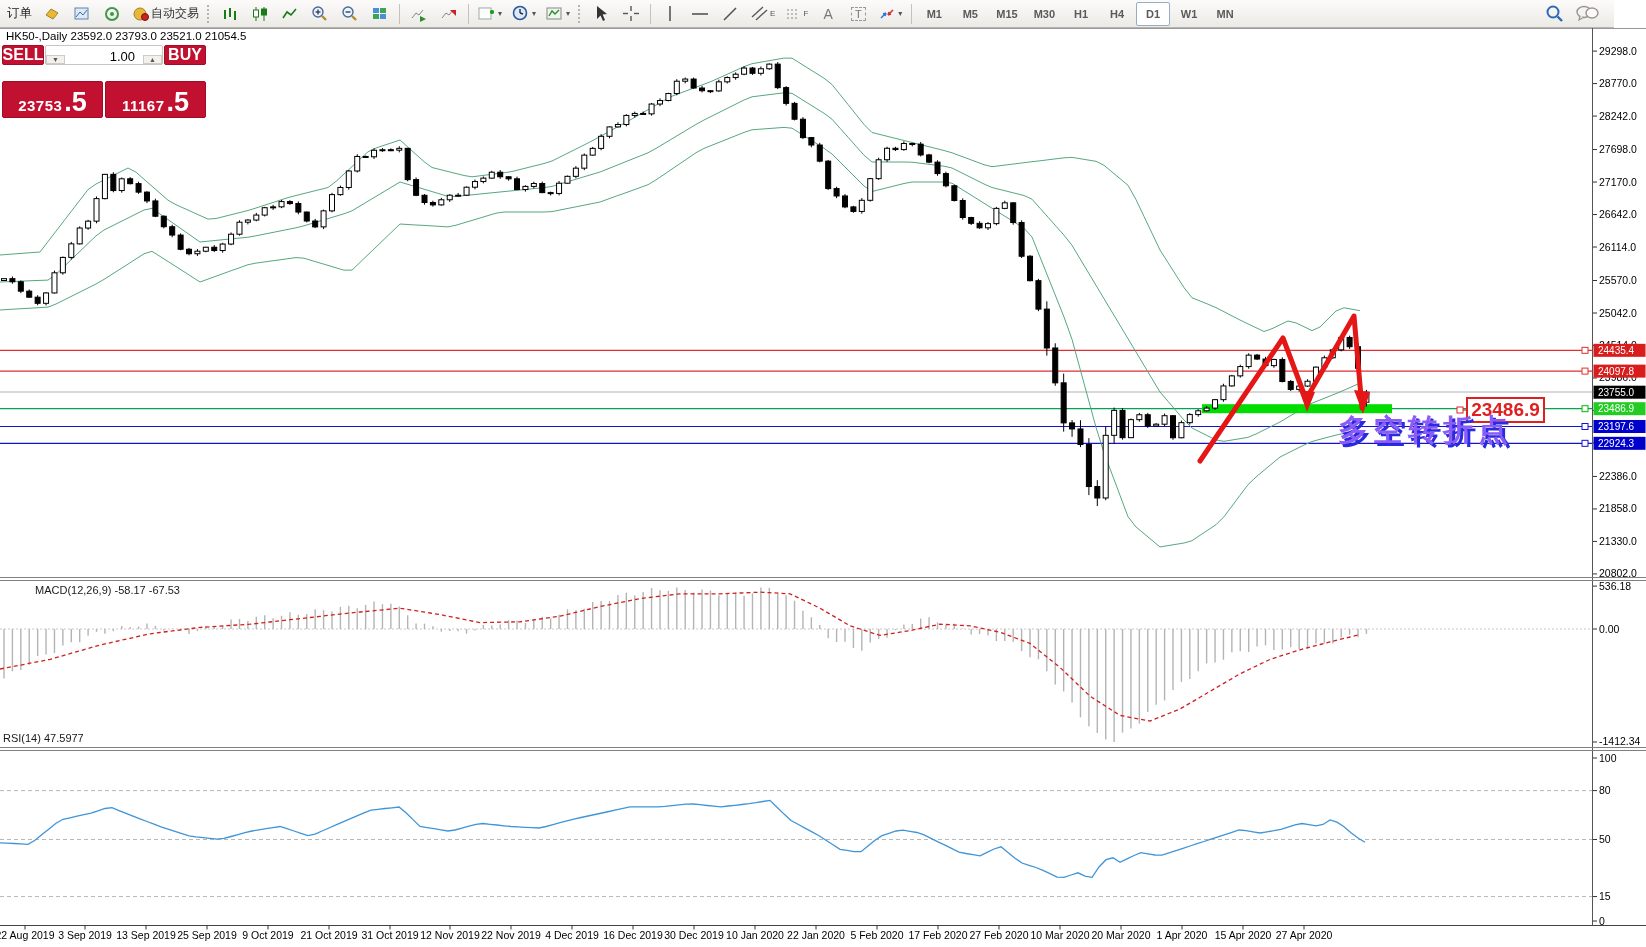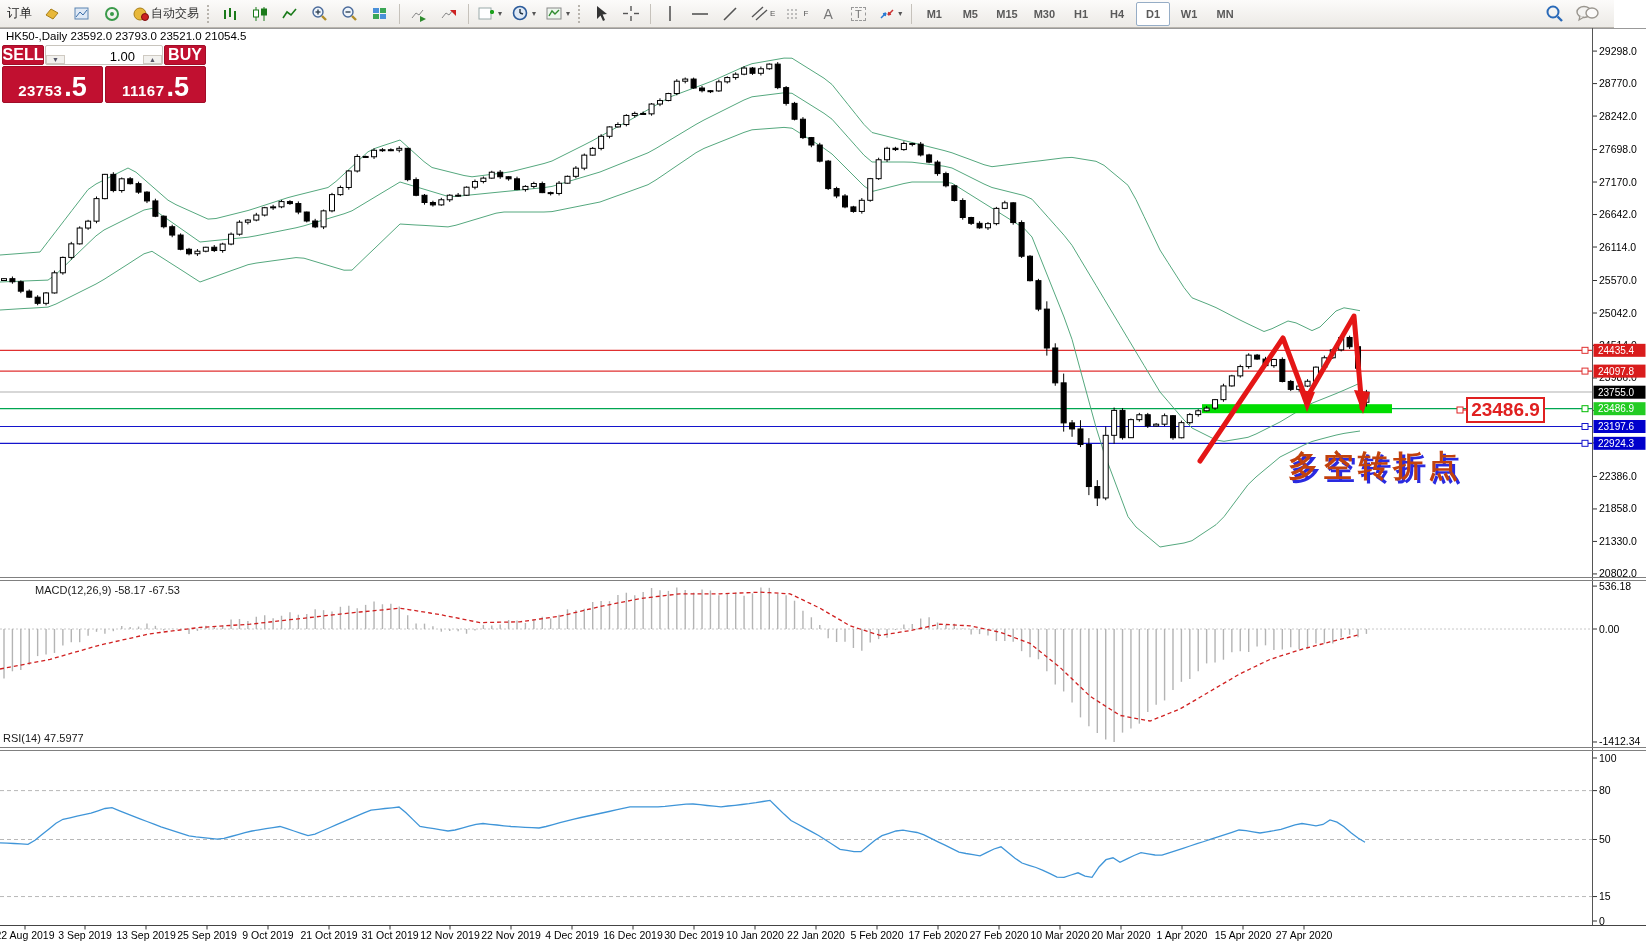--- a/index.html
+++ b/index.html
@@ -15,29 +15,29 @@
   .grip{width:3px;height:18px;border-left:2px dotted #b8b4ad;margin:0 3px;}
   .caret{font-size:8px;color:#555;margin-left:2px;}
   .tb-right{margin-left:auto;display:flex;align-items:center;margin-right:8px;}
   
   #chart-wrap{position:absolute;top:28px;left:0;width:1646px;height:919px;background:#fff;}
   #chart-svg{position:absolute;top:0;left:0;}
   .chart-title{position:absolute;left:6px;top:2px;font-size:11.5px;color:#000;z-index:4;}
   .ind-label{position:absolute;left:3px;font-size:11px;color:#1a1a1a;z-index:4;}
   #macd-label{top:556px;padding-left:32px;}
   #rsi-label{top:704px;}
-  .annotation-cn{position:absolute;left:1288px;top:382px;font-size:30px;font-weight:bold;color:#c2410c;text-shadow:3px 3px 0 #2a2ae0;letter-spacing:5px;z-index:4;white-space:nowrap;margin-top:36px;}
+  .annotation-cn{position:absolute;left:1338px;top:382px;font-size:30px;font-weight:bold;color:#8b5cf6;text-shadow:3px 3px 0 #2a2ae0;letter-spacing:5px;z-index:4;white-space:nowrap;}
   
   .trade-panel{position:absolute;left:2px;top:17px;width:204px;z-index:6;}
   .tp-row1{display:flex;height:20px;gap:1px;}
   .tp-sell,.tp-buy{width:40px;background:#c11030;color:#fff;border:1px solid #a00d28;font-weight:bold;font-size:16px;display:flex;align-items:center;justify-content:center;border-radius:2px;}
   .tp-vol{flex:1;display:flex;background:#fff;border:1px solid #c96;border-color:#c8c4bd;align-items:flex-end;border-radius:2px;}
   .tp-step{width:17px;font-size:7px;color:#556;background:#f2f1ee;border:1px solid #cfcac2;display:flex;align-items:center;justify-content:center;}
   .tp-volval{flex:1;text-align:right;padding-right:8px;font-size:13px;color:#000;display:flex;align-items:center;justify-content:flex-end;}
-  .tp-row2{display:flex;gap:2px;margin-top:1px;height:37px;}
+  .tp-row2{display:flex;gap:2px;margin-top:16px;height:37px;}
   .tp-price{flex:1;background:#c11030;border:1px solid #a00d28;color:#fff;display:flex;align-items:flex-end;justify-content:center;padding-bottom:3px;border-radius:2px;}
   .tp-price .base{font-size:15px;font-weight:bold;letter-spacing:.5px;}
   .tp-price .big{font-size:27px;font-weight:bold;line-height:.85;margin-left:2px;}
 </style>
 </head>
 <body>
 
 <div class="toolbar">
   <div class="tbtn textbtn">订单</div>
   <div class="tbtn">

